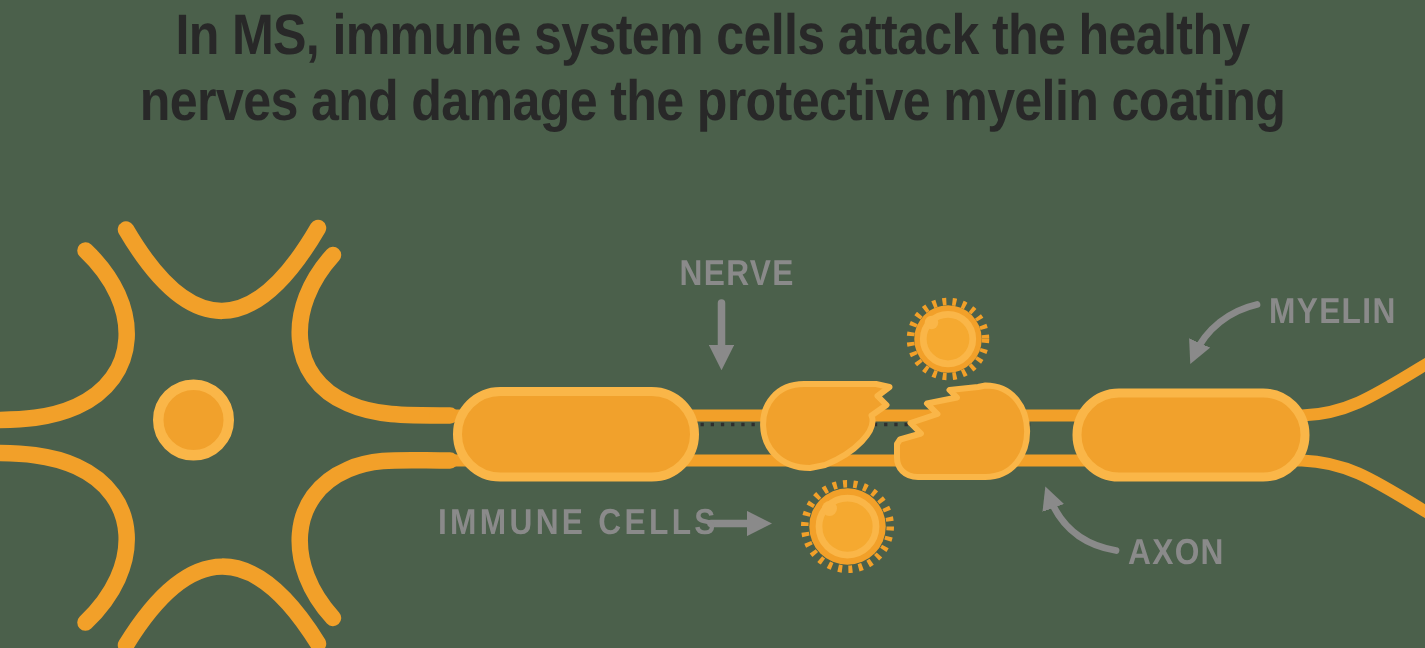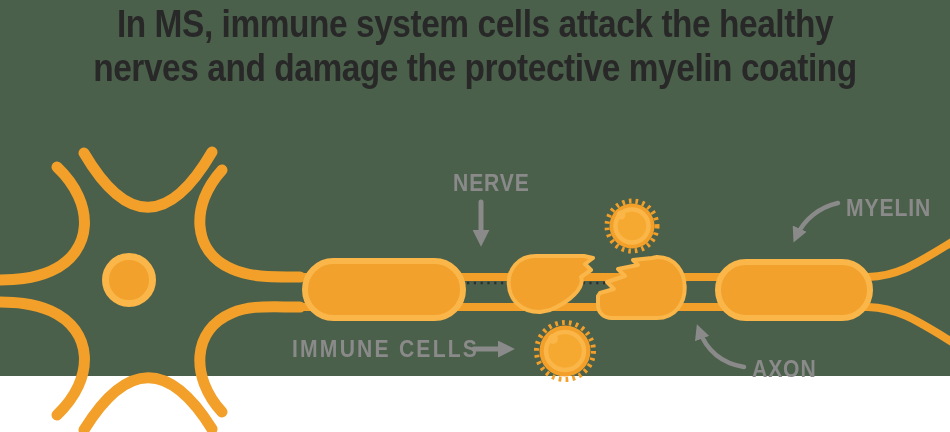--- a/index.html
+++ b/index.html
@@ -1,21 +1,21 @@
 <!DOCTYPE html>
 <html><head>
 <meta charset="utf-8">
 <style>
   html,body{margin:0;padding:0;}
   body{
     width:950px;height:432px;overflow:hidden;
     font-family:"Liberation Sans",sans-serif;
   }
   .stage{
-    position:relative;width:950px;height:376px;
+    position:relative;width:950px;height:432px;
     background:#4b604b;
   }
   .title{
     position:absolute;top:2px;left:0;width:950px;
     text-align:center;
     font-weight:700;font-size:38px;line-height:44px;
     letter-spacing:-0.5px;color:#282828;
     transform:scaleX(0.88);transform-origin:50% 0;
     white-space:nowrap;
   }

